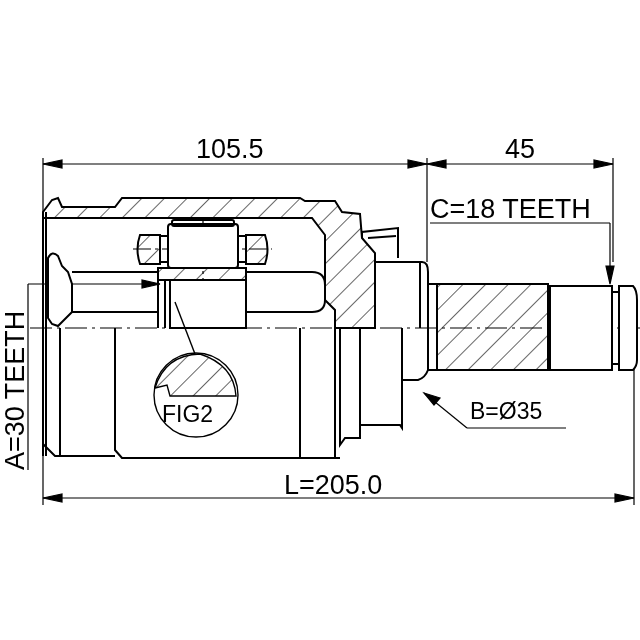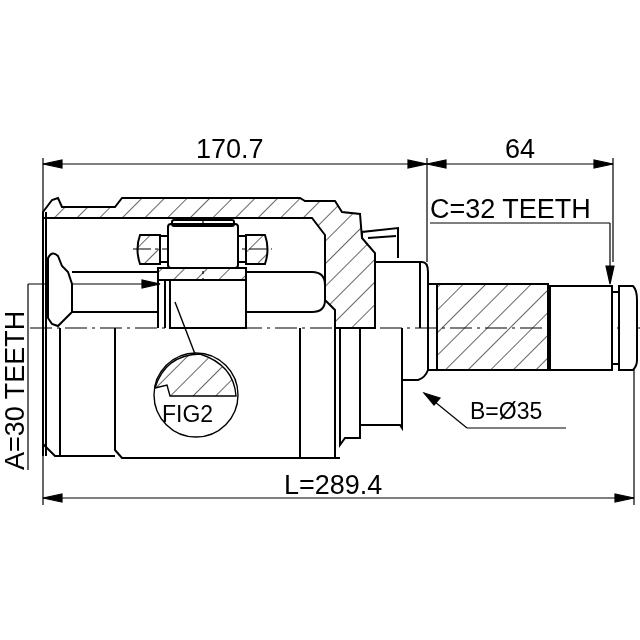--- a/index.html
+++ b/index.html
@@ -115,19 +115,19 @@
     <line x1="612" y1="364" x2="619" y2="364"></line>
   </g>
 
   <g stroke="#000" stroke-width="1.4" fill="none">
     <circle cx="196" cy="395" r="42" fill="#fff"></circle>
     <path d="M155,388 L167,385 L170,396 L236,396 Q234,365 200,354 Q165,355 155,388 Z" fill="url(#hatch)"></path>
     <line x1="175" y1="302" x2="195" y2="354"></line>
   </g>
 </svg>
 
-<div class="lbl dim-top-left">170.7</div>
-<div class="lbl dim-top-right">64</div>
-<div class="lbl dim-teeth-c">C=32 TEETH</div>
-<div class="lbl dim-total">L=289.4</div>
+<div class="lbl dim-top-left">105.5</div>
+<div class="lbl dim-top-right">45</div>
+<div class="lbl dim-teeth-c">C=18 TEETH</div>
+<div class="lbl dim-total">L=205.0</div>
 <div class="lbl dim-b">B=Ø35</div>
 <div class="lbl fig-label">FIG2</div>
 <div class="lbl dim-teeth-a">A=30 TEETH</div>
 
 </body></html>

